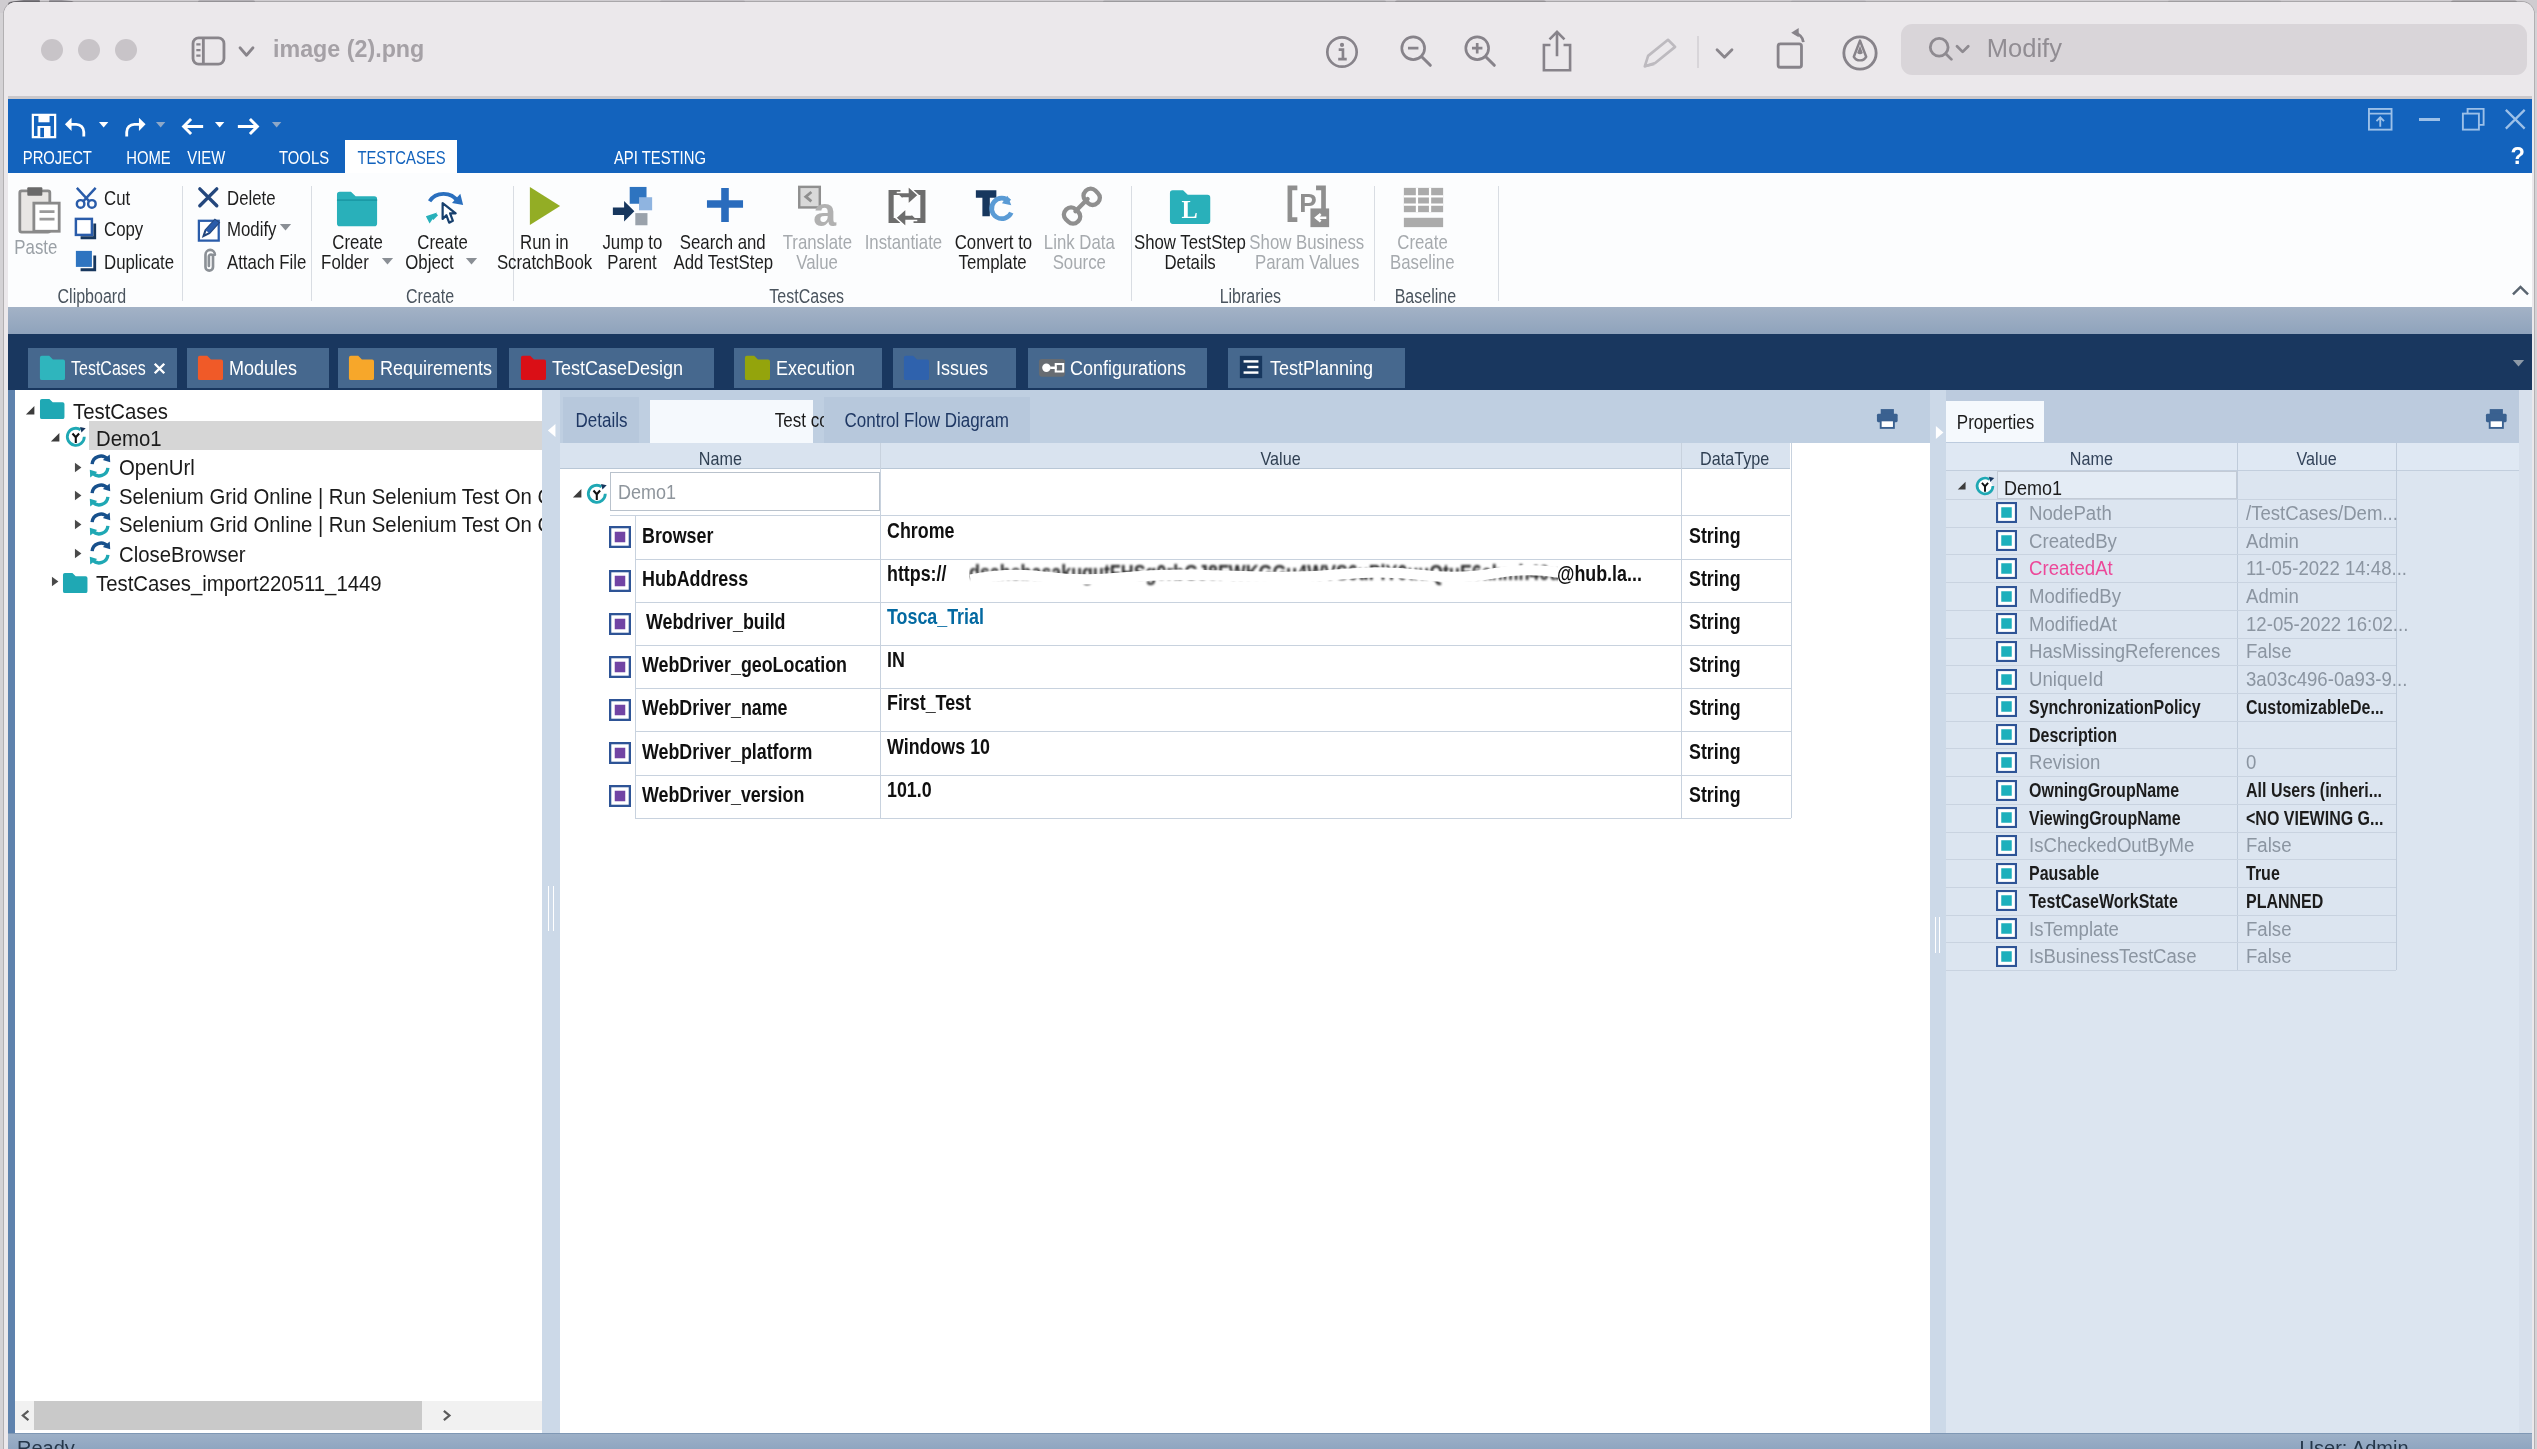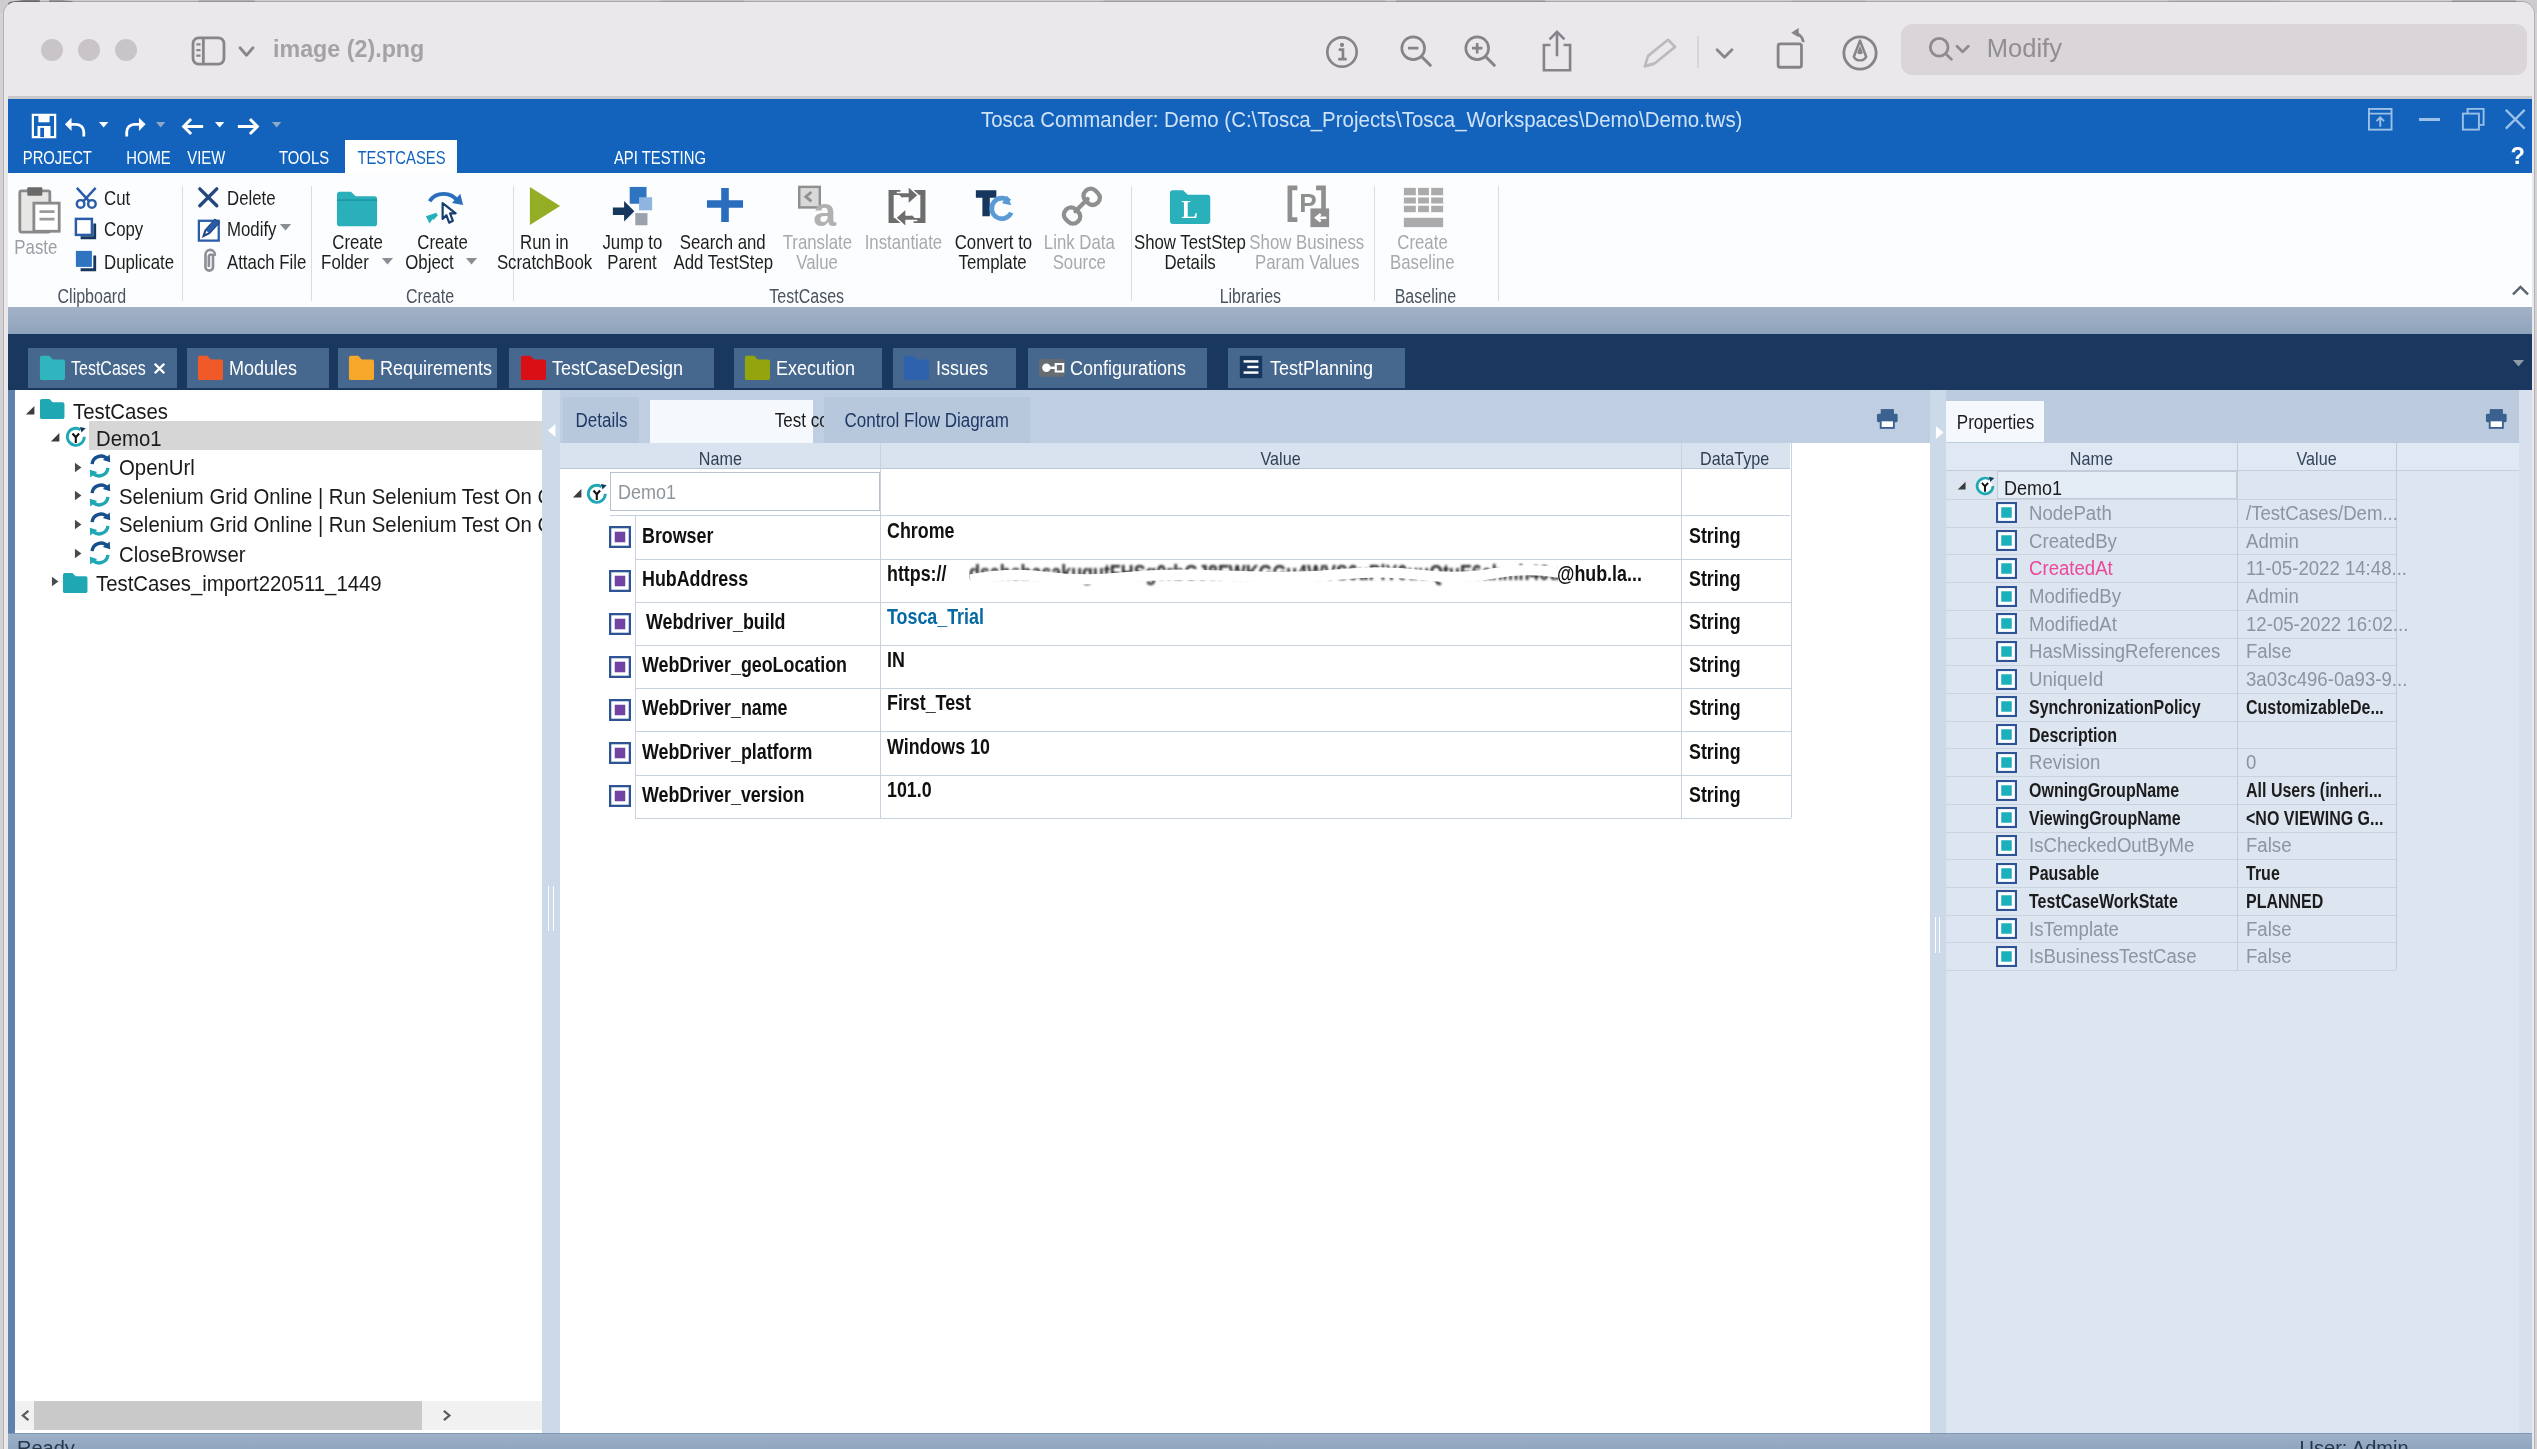--- a/index.html
+++ b/index.html
@@ -122,21 +122,20 @@
     </svg>
     <svg class="a" style="left:206px;top:25.5px;" width="11.3" height="7.5" viewBox="0 0 12 8">
         <path d="M1 1 L6 7 L11 1 z" fill="#fff"></path>
       </svg>
     <svg class="a" style="left:228px;top:20px;" width="26" height="21" viewBox="0 0 28 22">
       <path d="M2 11 H22 M15 3 L23 11 L15 19" fill="none" stroke="#fff" stroke-width="3.2"></path>
     </svg>
     <svg class="a" style="left:263px;top:25.5px;" width="11.3" height="7.5" viewBox="0 0 12 8">
         <path d="M1 1 L6 7 L11 1 z" fill="#8ea8c8"></path>
       </svg>
-    <div class="t" style="left:973px;top:13px;font-size:22px;color:#cfe2f6;"><span class="cx" style="transform:scaleX(0.93);">Tosca Commander: Demo (C:\Tosca_Projects\Tosca_Workspaces\Demo\Demo.tws)</span></div>
 
     <svg class="a" style="left:2360px;top:12.3px;" width="24.5" height="22.6" viewBox="0 0 26 24">
       <rect x="1" y="1" width="24" height="22" fill="none" stroke="#9cc0e8" stroke-width="2"></rect>
       <line x1="1" y1="6" x2="25" y2="6" stroke="#9cc0e8" stroke-width="2"></line>
       <path d="M13 20 v-9 M9 14 l4 -4 l4 4" fill="none" stroke="#9cc0e8" stroke-width="2"></path>
     </svg>
     <div class="a" style="left:2411px;top:22px;width:21px;height:2.8px;background:#9cc0e8;"></div>
     <svg class="a" style="left:2453px;top:11.3px;" width="24.5" height="24.5" viewBox="0 0 26 26">
       <rect x="2" y="7" width="17" height="17" fill="none" stroke="#9cc0e8" stroke-width="2"></rect>
       <path d="M7 7 v-5 h17 v17 h-5" fill="none" stroke="#9cc0e8" stroke-width="2"></path>

